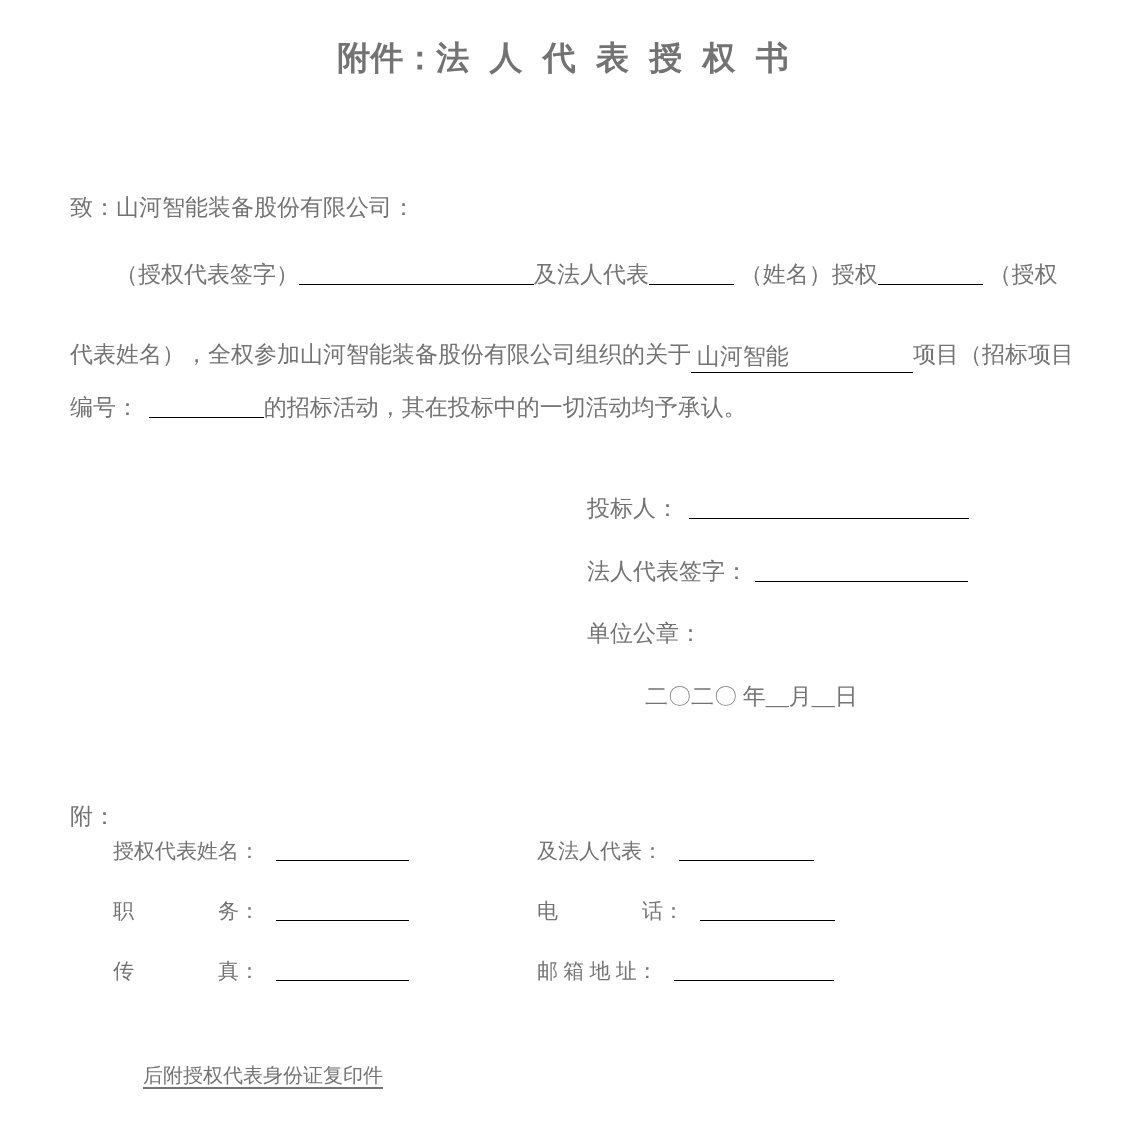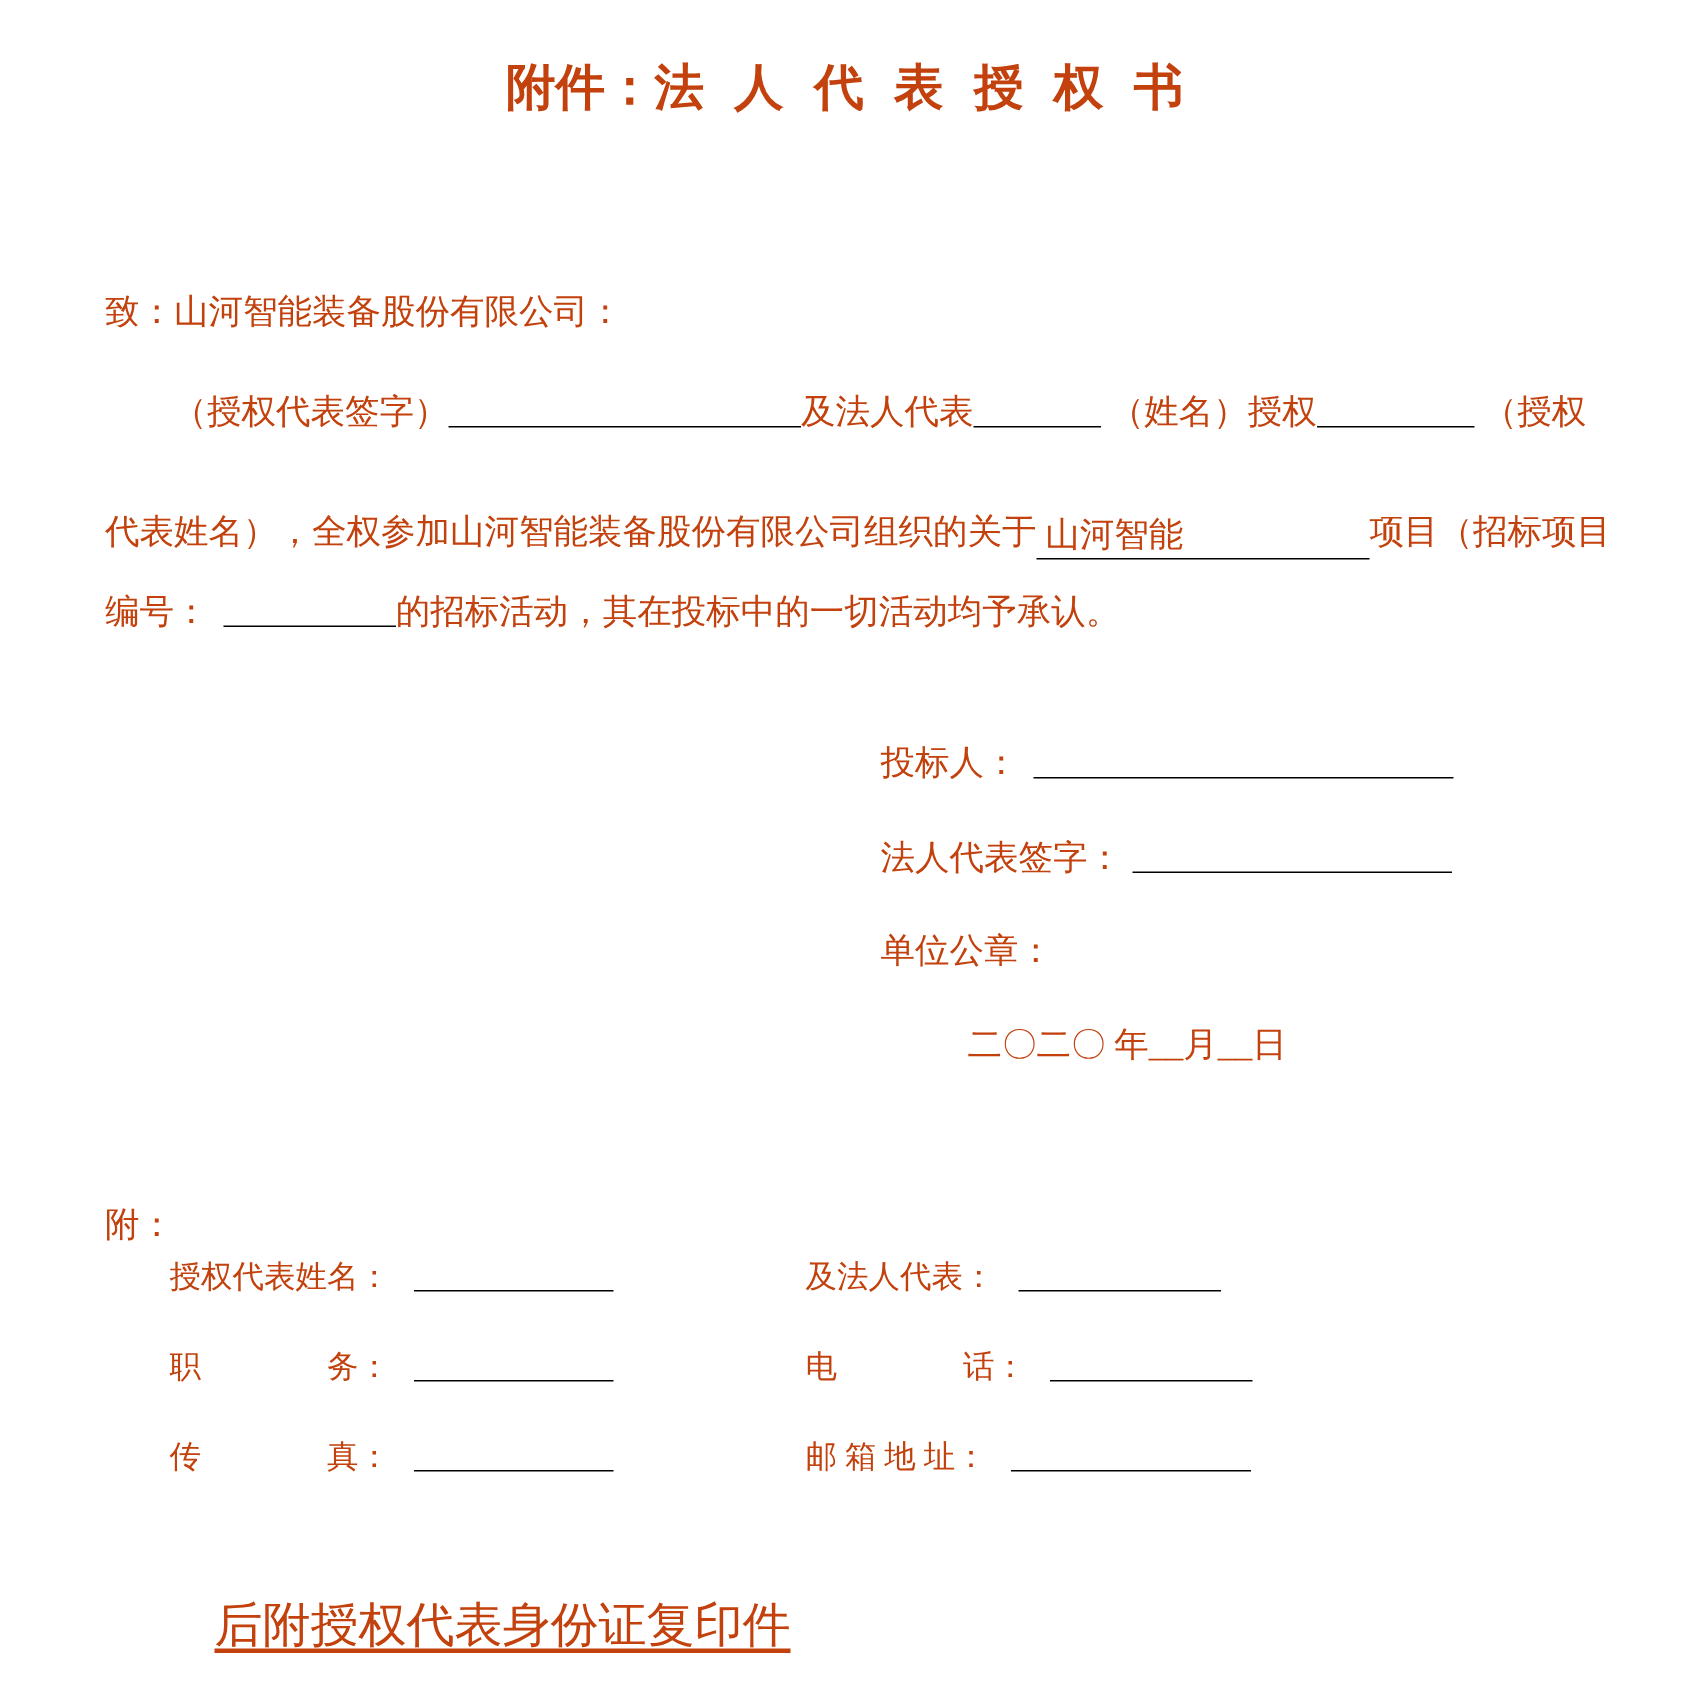--- a/index.html
+++ b/index.html
@@ -5,21 +5,21 @@
   html, body {
     margin: 0;
     padding: 0;
     background: #ffffff;
   }
   .page {
     position: relative;
     width: 1132px;
     height: 1123px;
     background: #ffffff;
-    color: #c2410c;
+    color: #737373;
     font-family: "Liberation Serif", "DejaVu Serif", serif;
     overflow: hidden;
   }
   .title {
     position: absolute;
     top: 36px;
     left: 0;
     width: 100%;
     text-align: center;
     font-size: 33px;
@@ -98,21 +98,21 @@
     vertical-align: baseline;
   }
   .attach-cell.left { width: 424px; }
   .attach-blank { margin-left: 16px; width: 133px; }
   .attach-blank.right { width: 135px; }
   .attach-blank.wide { width: 160px; }
   .attach-note {
     position: absolute;
     top: 1062px;
     left: 143px;
-    font-size: 32px;
+    font-size: 20px;
     text-decoration: underline;
     text-underline-offset: 5px;
     white-space: pre;
   }
   .b-company { width: 235px; }
   .b-legalrep { width: 85px; }
   .b-authperson { width: 105px; }
   .b-project { width: 222px; }
   .b-tenderno { width: 115px; margin-left: 4px; }
   .b-bidder-sign { width: 280px; margin-left: 10px; }

